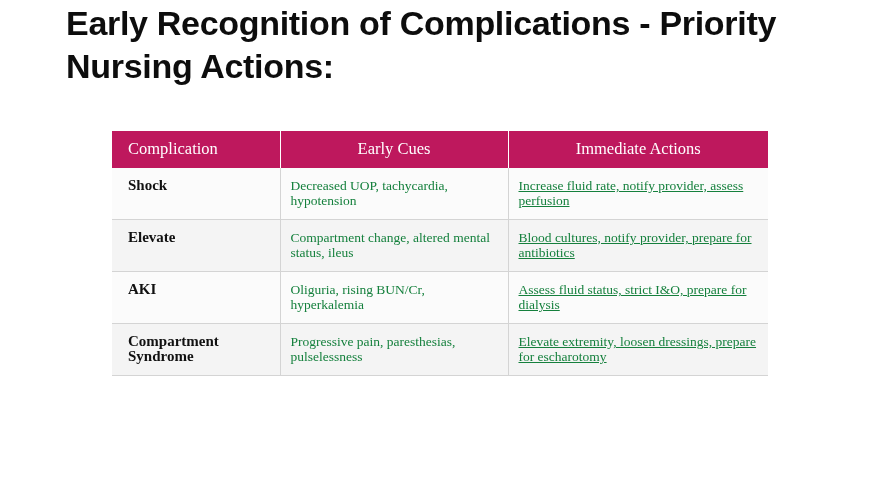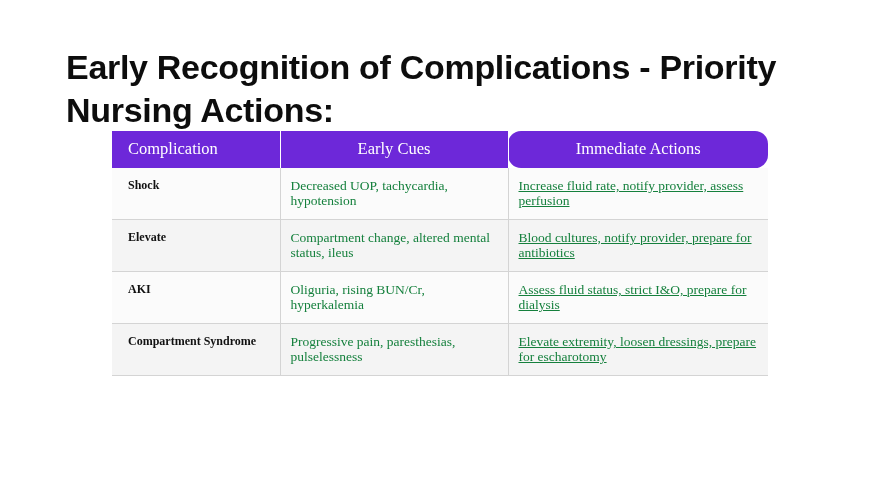--- a/index.html
+++ b/index.html
@@ -24,47 +24,45 @@
     left: 66px;
     top: 0px;
     width: 740px;
     font-family: "Liberation Sans", sans-serif;
     font-weight: bold;
     font-size: 34px;
     line-height: 43px;
     color: #0d0d0d;
     letter-spacing: -0.3px;
     padding-top: 2px;
-    margin-top: 44px;
   }
   .table-wrap {
     position: absolute;
     left: 112px;
     top: 131px;
     width: 656px;
   }
   table.cues {
     border-collapse: collapse;
     width: 656px;
     table-layout: fixed;
   }
   table.cues th {
-    background: #6d28d9;
+    background: #be185d;
     color: #ffffff;
     font-family: "Liberation Serif", serif;
     font-weight: normal;
     font-size: 16.5px;
     text-align: center;
     padding: 8px 6px 9px 6px;
     border-right: 1px solid #ffffff;
     vertical-align: middle;
   }
   table.cues th:last-child {
     border-right: none;
-    border-radius: 13px;
   }
   table.cues th.col-complication {
     text-align: left;
     padding-left: 16px;
   }
   table.cues td {
     font-family: "Liberation Serif", serif;
     font-size: 13.5px;
     line-height: 15px;
     color: #15803d;
@@ -76,21 +74,21 @@
   }
   table.cues td:last-child {
     border-right: none;
     text-decoration: underline;
   }
   table.cues tr:nth-child(even) td {
     background: #f4f4f4;
   }
   table.cues td.name {
     font-weight: bold;
-    font-size: 12px;
+    font-size: 15px;
     padding-left: 16px;
     color: #111111;
   }
   col.c1 { width: 168px; }
   col.c2 { width: 228px; }
   col.c3 { width: 260px; }
   .sub {
     font-size: 9.5px;
     vertical-align: sub;
   }

